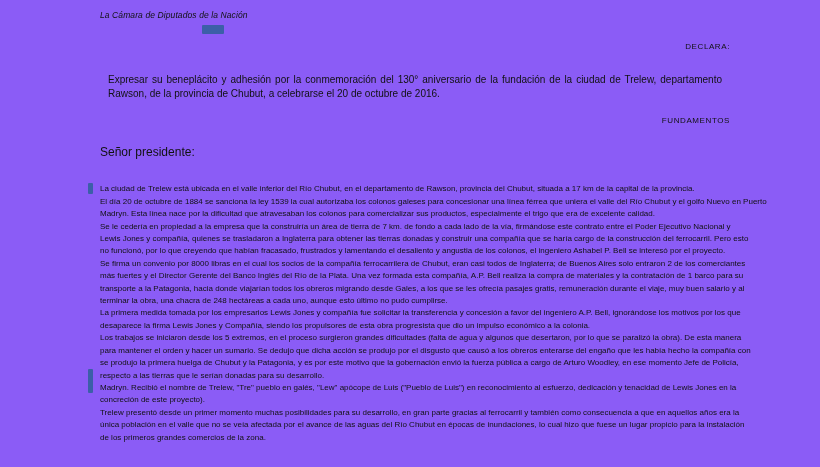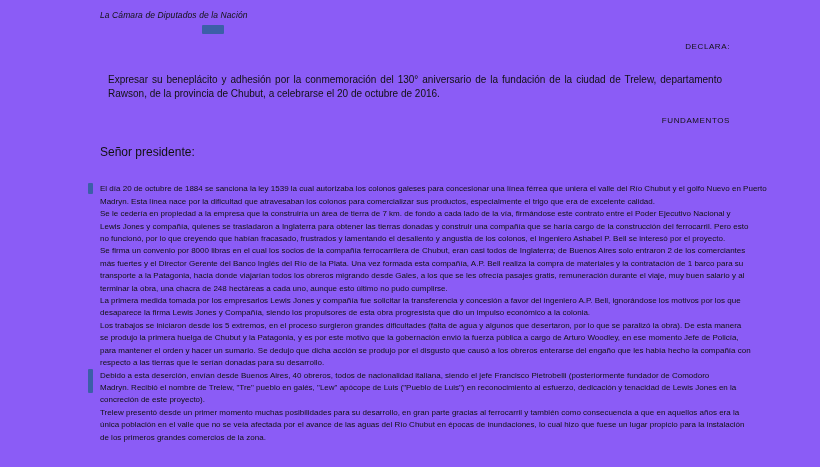--- a/index.html
+++ b/index.html
@@ -104,36 +104,36 @@
     <p class="para spaced">Expresar su beneplácito y adhesión por la conmemoración del 130° aniversario de la fundación de la ciudad de Trelew, departamento Rawson, de la provincia de Chubut, a celebrarse el 20 de octubre de 2016.</p>
 
     <div class="centered fundamentos">FUNDAMENTOS</div>
 
     <div class="salutation">Señor presidente:</div>
 
     <div class="body-block">
       <div class="marker m1"></div>
       <div class="marker m2"></div>
 
+      <div class="line">La ciudad de Trelew está ubicada en el valle inferior del Río Chubut, en el departamento de Rawson, provincia del Chubut, situada a 17 km de la capital de la provincia.</div>
       <div class="line">El día 20 de octubre de 1884 se sanciona la ley 1539 la cual autorizaba los colonos galeses para concesionar una línea férrea que uniera el valle del Río Chubut y el golfo Nuevo en Puerto</div>
       <div class="line">Madryn. Esta línea nace por la dificultad que atravesaban los colonos para comercializar sus productos, especialmente el trigo que era de excelente calidad.</div>
       <div class="line">Se le cedería en propiedad a la empresa que la construiría un área de tierra de 7 km. de fondo a cada lado de la vía, firmándose este contrato entre el Poder Ejecutivo Nacional y</div>
       <div class="line">Lewis Jones y compañía, quienes se trasladaron a Inglaterra para obtener las tierras donadas y construir una compañía que se haría cargo de la construcción del ferrocarril. Pero esto</div>
       <div class="line">no funcionó, por lo que creyendo que habían fracasado, frustrados y lamentando el desaliento y angustia de los colonos, el ingeniero Ashabel P. Bell se interesó por el proyecto.</div>
       <div class="line">Se firma un convenio por 8000 libras en el cual los socios de la compañía ferrocarrilera de Chubut, eran casi todos de Inglaterra; de Buenos Aires solo entraron 2 de los comerciantes</div>
       <div class="line">más fuertes y el Director Gerente del Banco Inglés del Río de la Plata. Una vez formada esta compañía, A.P. Bell realiza la compra de materiales y la contratación de 1 barco para su</div>
       <div class="line">transporte a la Patagonia, hacia donde viajarían todos los obreros migrando desde Gales, a los que se les ofrecía pasajes gratis, remuneración durante el viaje, muy buen salario y al</div>
       <div class="line">terminar la obra, una chacra de 248 hectáreas a cada uno, aunque esto último no pudo cumplirse.</div>
       <div class="line">La primera medida tomada por los empresarios Lewis Jones y compañía fue solicitar la transferencia y concesión a favor del ingeniero A.P. Bell, ignorándose los motivos por los que</div>
       <div class="line">desaparece la firma Lewis Jones y Compañía, siendo los propulsores de esta obra progresista que dio un impulso económico a la colonia.</div>
       <div class="line">Los trabajos se iniciaron desde los 5 extremos, en el proceso surgieron grandes dificultades (falta de agua y algunos que desertaron, por lo que se paralizó la obra). De esta manera</div>
+      <div class="line">para mantener el orden y hacer un sumario. Se dedujo que dicha acción se produjo por el disgusto que causó a los obreros enterarse del engaño que les había hecho la compañía con</div>
       <div class="line">se produjo la primera huelga de Chubut y la Patagonia, y es por este motivo que la gobernación envió la fuerza pública a cargo de Arturo Woodley, en ese momento Jefe de Policía,</div>
-      <div class="line">para mantener el orden y hacer un sumario. Se dedujo que dicha acción se produjo por el disgusto que causó a los obreros enterarse del engaño que les había hecho la compañía con</div>
       <div class="line">respecto a las tierras que le serían donadas para su desarrollo.</div>
-      <div class="line">Debido a esta deserción, envían desde Buenos Aires, 40 obreros, todos de nacionalidad italiana, siendo el jefe Francisco Pietrobelli (posteriormente fundador de Comodoro</div>
       <div class="line">Madryn. Recibió el nombre de Trelew, "Tre" pueblo en galés, "Lew" apócope de Luis ("Pueblo de Luis") en reconocimiento al esfuerzo, dedicación y tenacidad de Lewis Jones en la</div>
       <div class="line">concreción de este proyecto).</div>
       <div class="line">Trelew presentó desde un primer momento muchas posibilidades para su desarrollo, en gran parte gracias al ferrocarril y también como consecuencia a que en aquellos años era la</div>
       <div class="line">única población en el valle que no se veía afectada por el avance de las aguas del Río Chubut en épocas de inundaciones, lo cual hizo que fuese un lugar propicio para la instalación</div>
       <div class="line">de los primeros grandes comercios de la zona.</div>
 
     </div>
   </div>
 </div>
 

